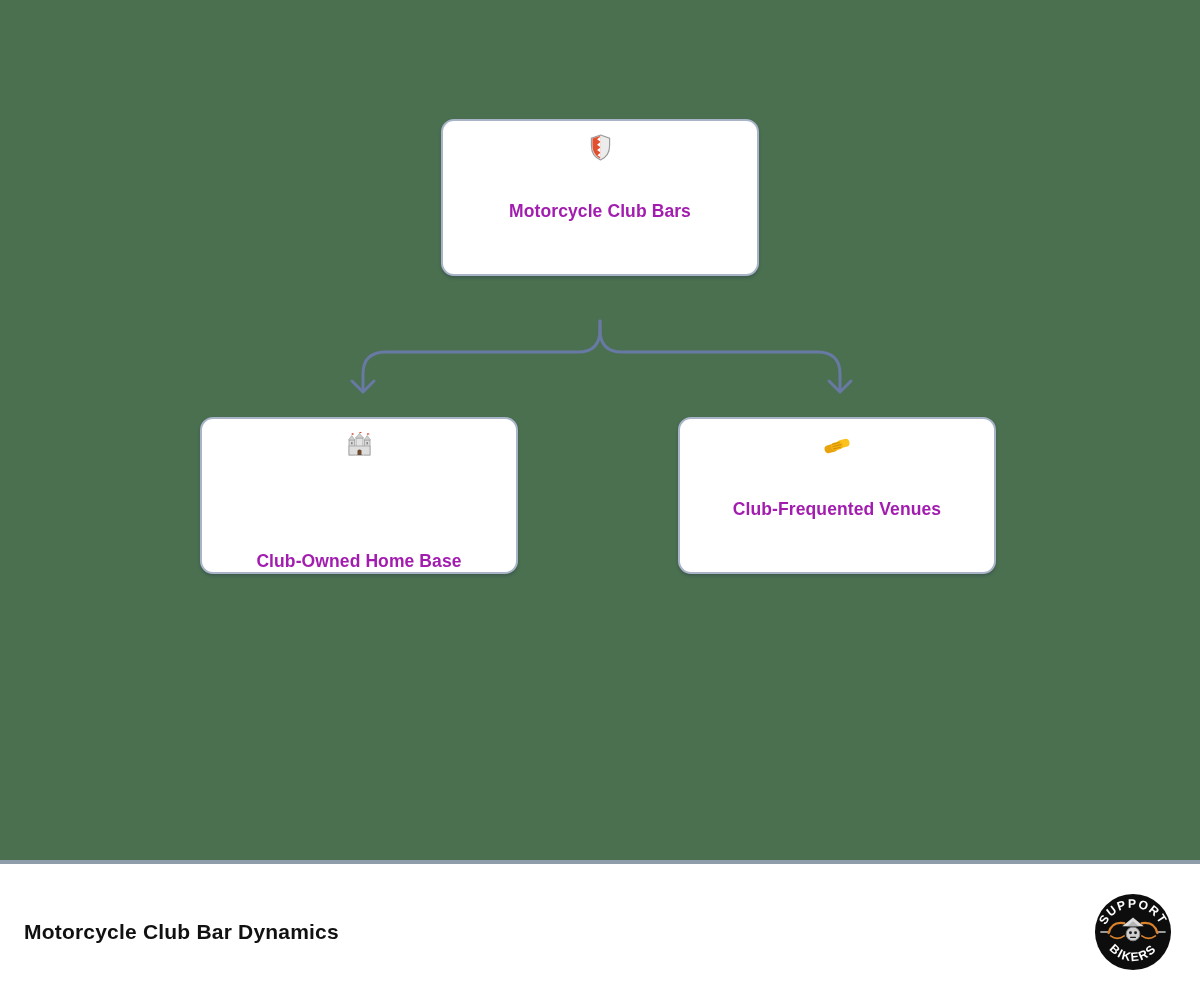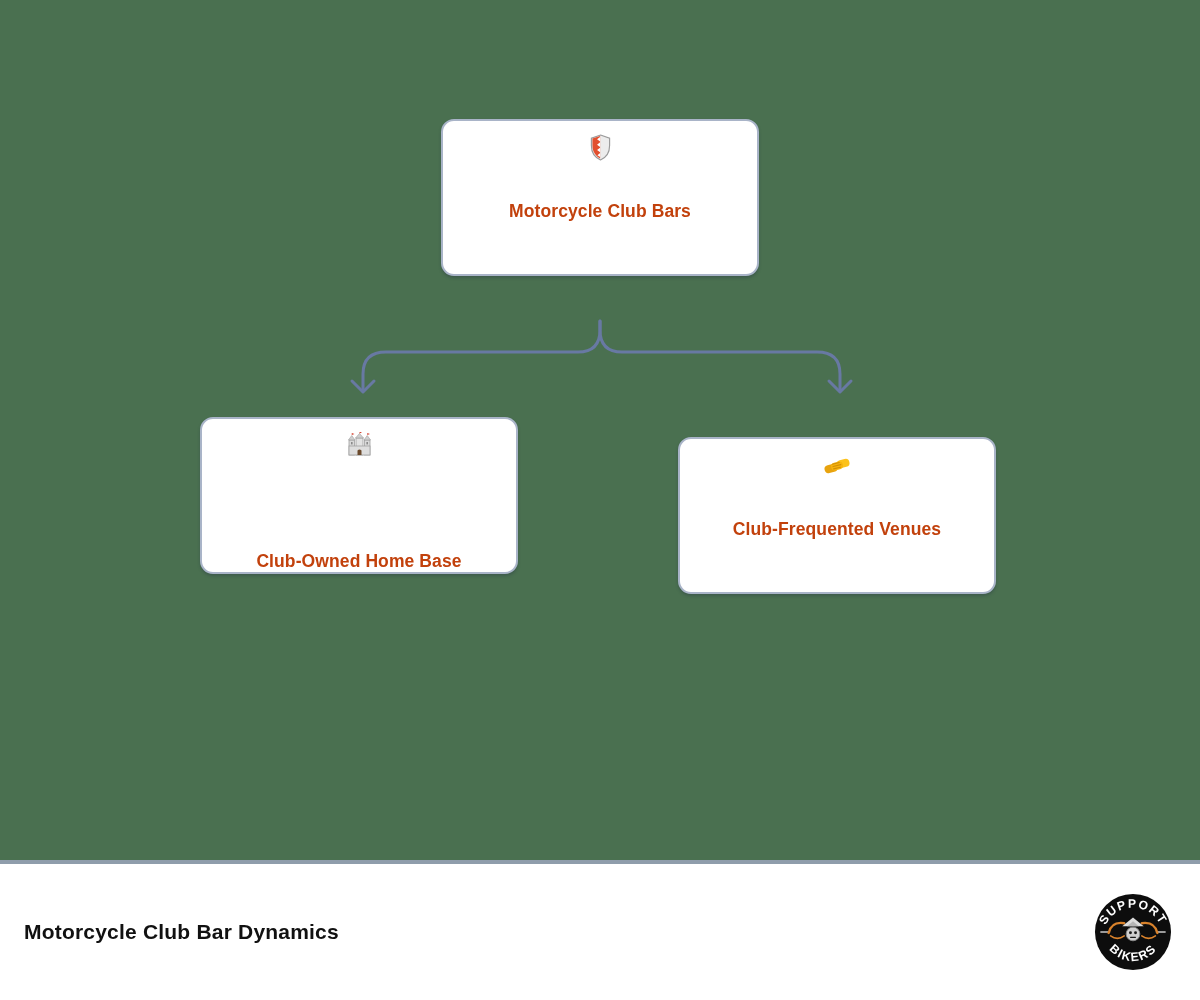--- a/index.html
+++ b/index.html
@@ -30,27 +30,27 @@
     margin-top: 13px;
     height: 27px;
     display: flex;
     align-items: center;
     justify-content: center;
   }
   .node-card .node-label {
     margin-top: 40px;
     font-size: 17.5px;
     font-weight: bold;
-    color: #c2410c;
+    color: #a21caf;
     letter-spacing: 0.1px;
     text-align: center;
   }
   #root-node  { left: 441px; top: 119px; }
   #left-node  { left: 200px; top: 417px; justify-content: space-between; }
-  #right-node { left: 678px; top: 417px; margin-top: 20px; }
+  #right-node { left: 678px; top: 417px; }
 
   
   .connector-svg {
     position: absolute;
     left: 0; top: 0;
     width: 1200px; height: 1000px;
     pointer-events: none;
   }
 
   

